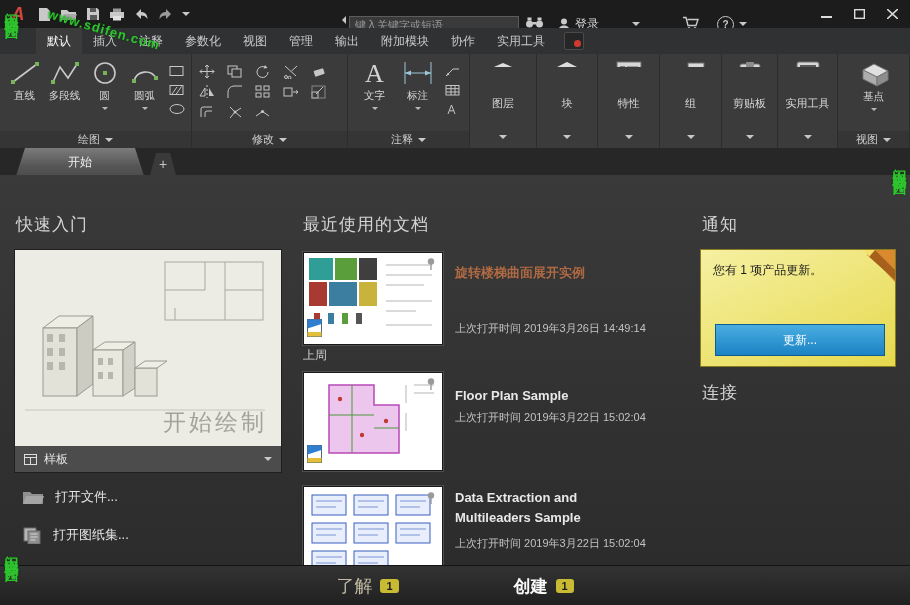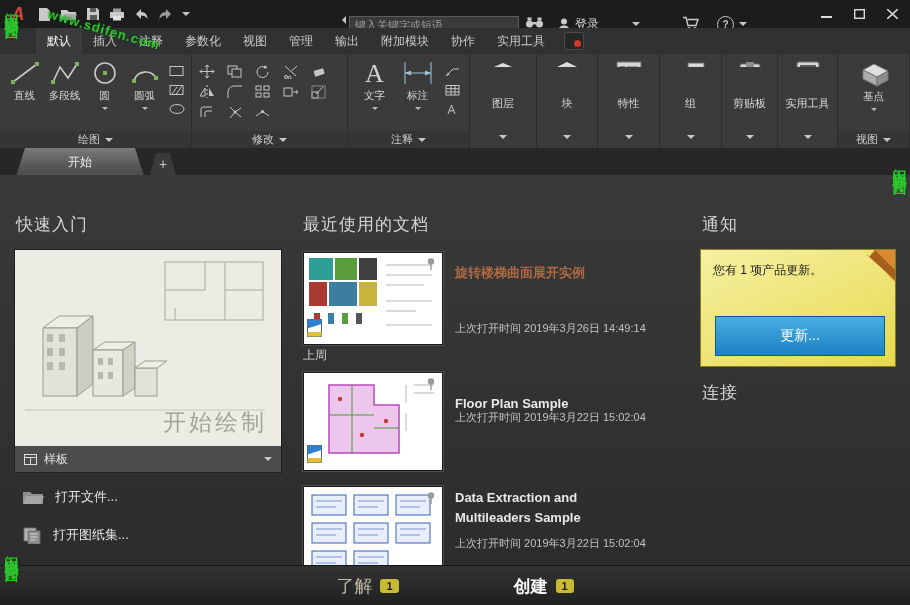--- a/index.html
+++ b/index.html
@@ -66,22 +66,22 @@
   .openrow{position:absolute;left:22px;display:flex;align-items:center;gap:11px;color:#e4e4e4;font-size:13px;}
   .thumb{position:absolute;width:138px;background:#fff;border:1px solid #191919;box-shadow:0 0 0 1px #4e4e4e;}
   .pin{position:absolute;top:4px;right:5px;}
   .dwg{position:absolute;left:3px;bottom:3px;}
   .doc-title{position:absolute;font-size:13px;font-weight:bold;color:#e8e8e8;width:170px;line-height:20px;}
   .doc-sub{position:absolute;font-size:11px;color:#c2c2c2;white-space:nowrap;}
   .grouplbl{position:absolute;font-size:12px;color:#cfcfcf;}
   .notify-card{position:absolute;left:700px;top:74px;width:194px;height:116px;border:1px solid #8a7d1f;
                background:linear-gradient(155deg,#f6f0a2,#e6d94e);overflow:hidden;}
   .notify-msg{position:absolute;left:12px;top:12px;font-size:12px;color:#1a1a1a;}
-  .btn-blue{position:absolute;height:40px;background:linear-gradient(#4aaee1,#1b82c4);border:1px solid #0f5c8f;
-            color:#fff;font-size:14px;display:flex;align-items:center;justify-content:center;box-sizing:border-box;}
+  .btn-blue{position:absolute;height:32px;background:linear-gradient(#4aaee1,#1b82c4);border:1px solid #0f5c8f;
+            color:#fff;font-size:12px;display:flex;align-items:center;justify-content:center;box-sizing:border-box;}
   .connect-card{position:absolute;left:700px;top:232px;width:194px;height:158px;background:#4d4d4d;overflow:hidden;}
   .cc-title{position:absolute;left:13px;font-size:13px;font-weight:bold;color:#fff;}
   .cc-sub{position:absolute;left:13px;font-size:12px;color:#dedede;}
   
   .footer{position:absolute;top:565px;left:0;width:100%;height:40px;background:linear-gradient(#333,#202020);
           border-top:1px solid #141414;display:flex;align-items:center;justify-content:center;gap:115px;z-index:5;}
   .f-item{display:flex;align-items:center;gap:8px;}
   .f-lbl.learn{font-size:18px;color:#c0b9a4;}
   .f-lbl.create{font-size:17px;font-weight:bold;color:#fafafa;}
   .badge{background:#c8ba33;color:#1d1d1d;font-size:11px;font-weight:bold;padding:1px 6px;border-radius:3px;}
@@ -547,21 +547,21 @@
       <span class="pin"><svg width="12" height="14">
             <circle cx="6" cy="4.5" r="3.2" fill="#9a9a9a"></circle>
             <rect x="5.3" y="7" width="1.4" height="6" fill="#9a9a9a"></rect>
           </svg></span>
       <span class="dwg"><svg width="15" height="18">
             <rect x="0.5" y="0.5" width="14" height="17" fill="#fff" stroke="#556677"></rect>
             <polygon points="0.5,0.5 14.5,0.5 14.5,5 0.5,9.5" fill="#2f7fd0"></polygon>
             <rect x="0.5" y="13" width="14" height="4.5" fill="#e3bf3a"></rect>
           </svg></span>
     </div>
-    <div class="doc-title" style="left:455px;top:219px;">Floor Plan Sample</div>
+    <div class="doc-title" style="left:455px;top:211px;">Floor Plan Sample</div>
     <div class="doc-sub" style="left:455px;top:235px;">上次打开时间 2019年3月22日 15:02:04</div>
 
     <div class="thumb" style="left:303px;top:311px;height:96px;">
       <svg width="136" height="94">
         <g stroke="#3a5fc0" fill="#e8eefb">
           <rect x="8" y="8" width="34" height="20"></rect>
             <rect x="50" y="8" width="34" height="20"></rect>
             <rect x="92" y="8" width="34" height="20"></rect>
           <rect x="8" y="36" width="34" height="20"></rect>
             <rect x="50" y="36" width="34" height="20"></rect>

